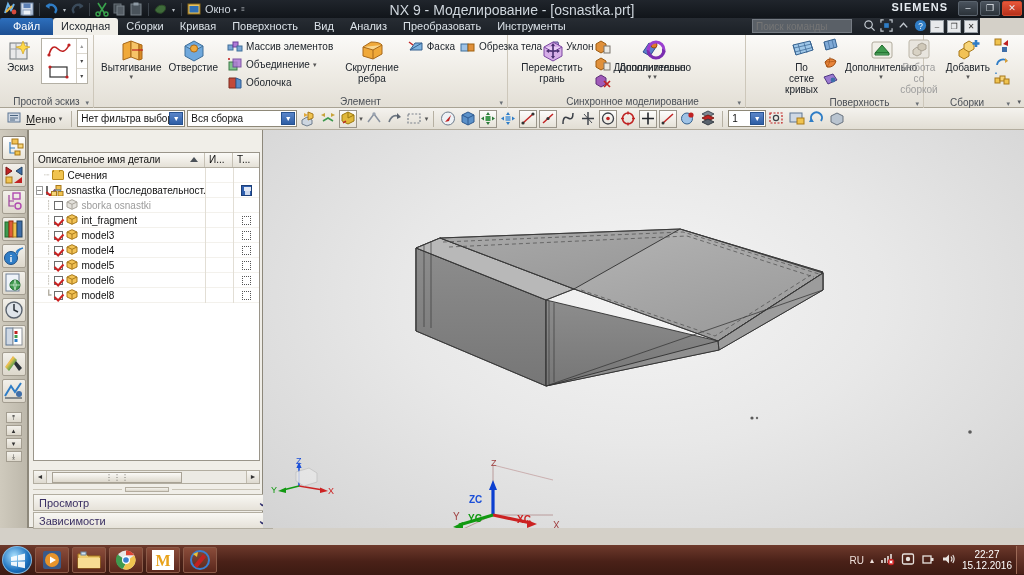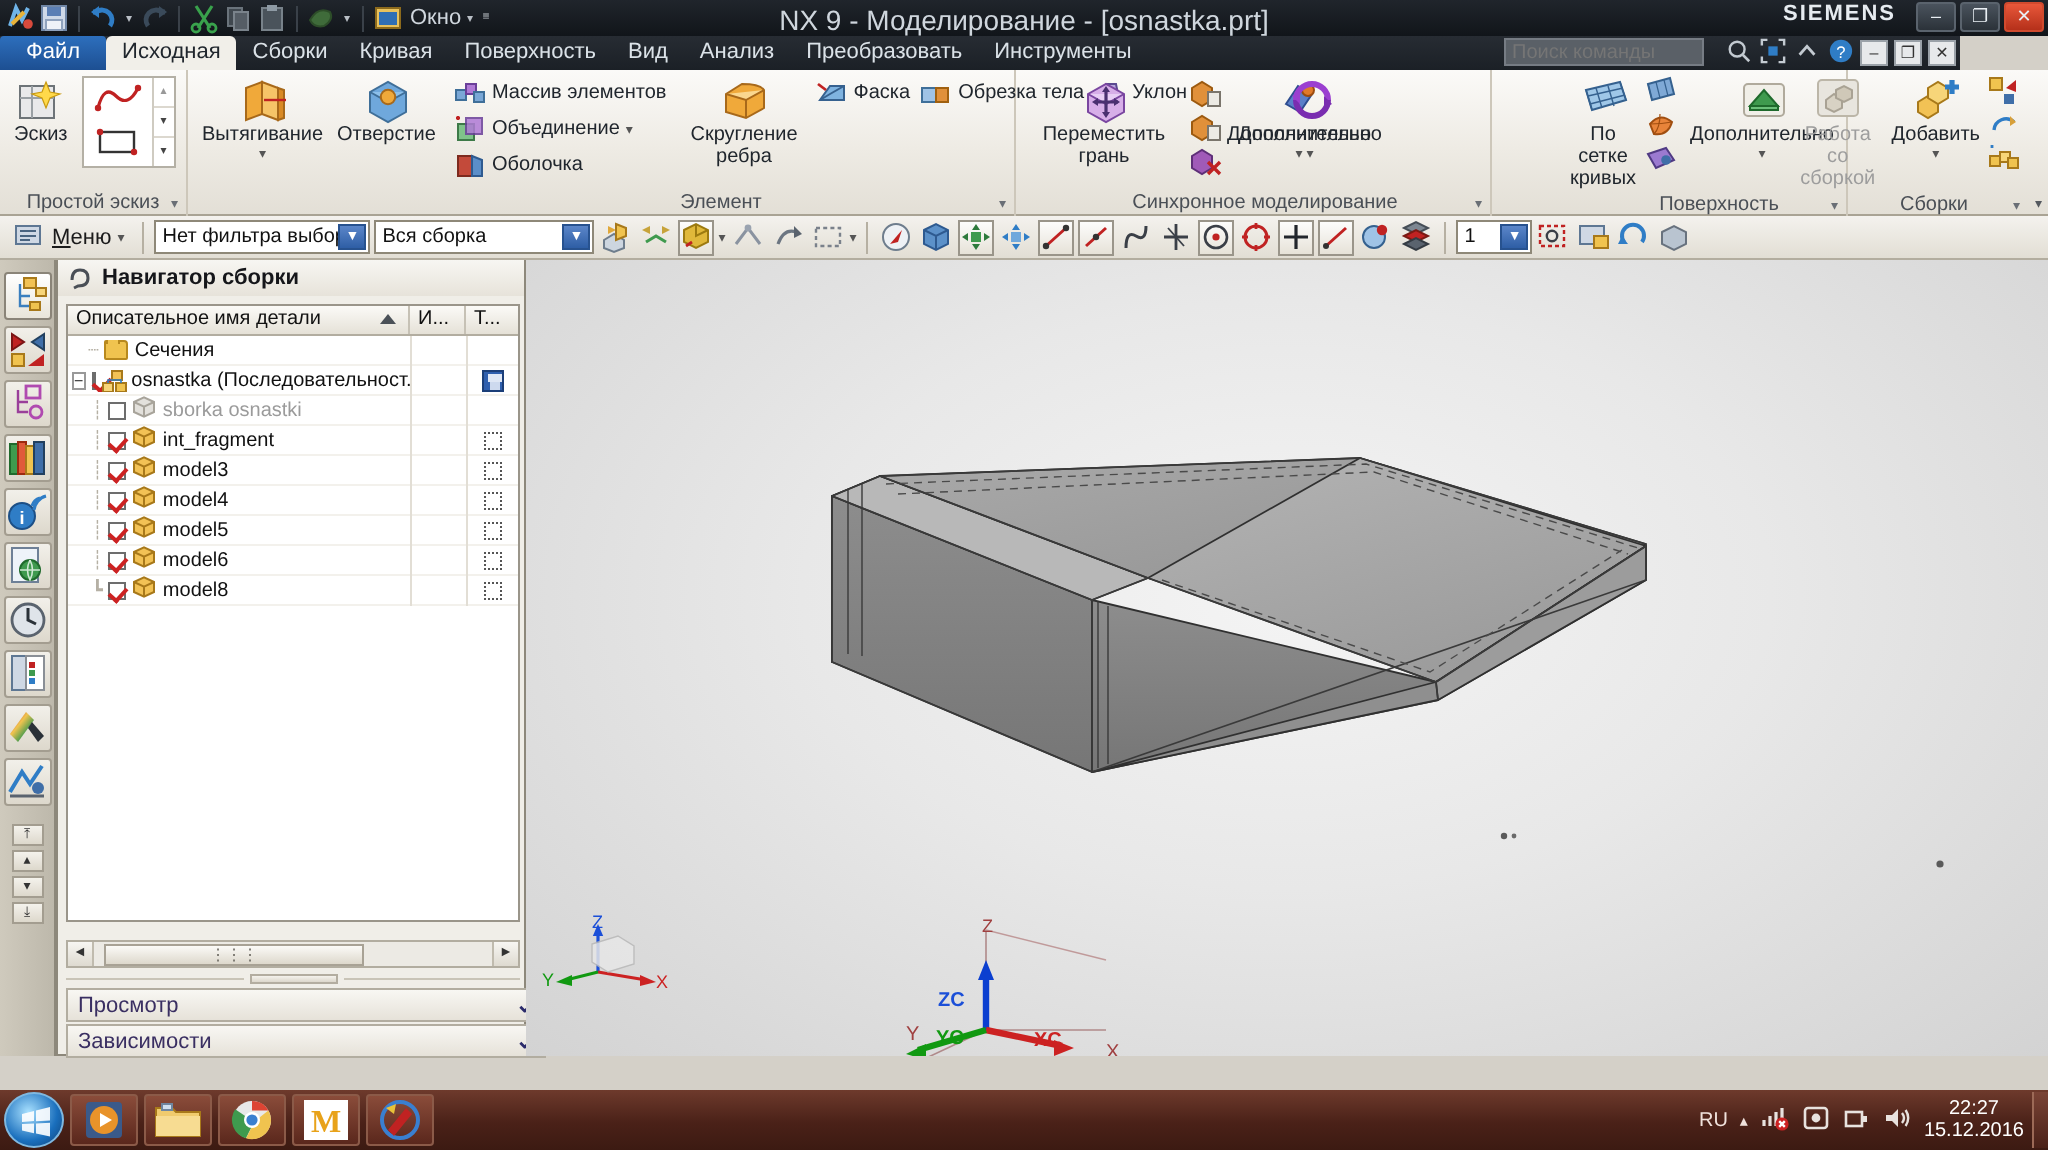--- a/index.html
+++ b/index.html
@@ -974,28 +974,20 @@
     </div>
     <div class="resarrows">
       <div>⤒</div>
       <div>▴</div>
       <div>▾</div>
       <div>⤓</div>
     </div>
   </div>
 
   <div class="navpanel">
-    <div class="navhdr">
-      <span class="ni">
-        <svg width="12" height="12" viewBox="0 0 12 12">
-          <path d="M2 7 Q2 2 6 2 Q10 2 10 6 Q10 10 5 10 L3 11" fill="none" stroke="#4a4f56" stroke-width="1.5"></path>
-        </svg>
-      </span>
-      <span>Навигатор сборки</span>
-    </div>
 
     <div class="treewrap">
       <div style="border:1px solid #9a958a;background:#fff;">
         <div class="colhdr">
           <div class="c c1">
             <span>Описательное имя детали</span>
             <span class="sortarrow"></span>
           </div>
           <div class="c c2">И...</div>
           <div class="c c3">Т...</div>

